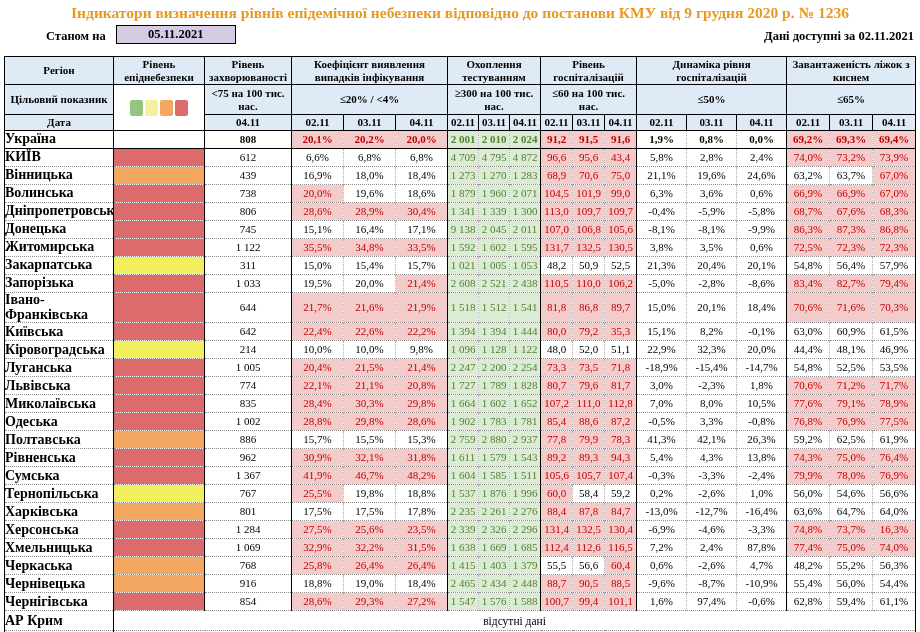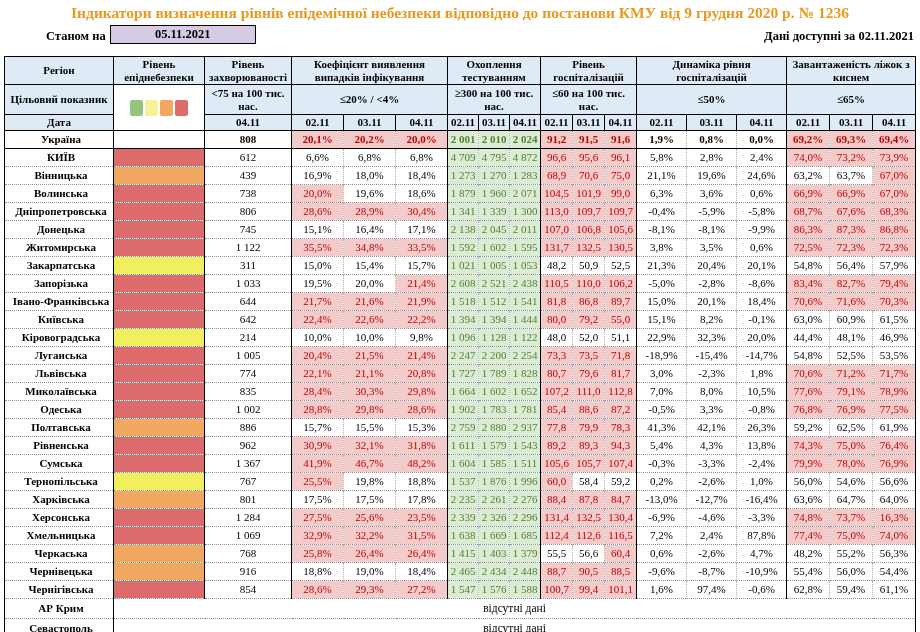--- a/index.html
+++ b/index.html
@@ -1,31 +1,31 @@
 <!DOCTYPE html>
 <html><head>
 <meta charset="utf-8">
 <style>
   html,body{margin:0;padding:0;background:#fff;}
   .wrap{width:920px;height:632px;box-sizing:border-box;font-family:"Liberation Serif","DejaVu Serif",serif;color:#000;overflow:hidden;}
   .title{ text-align:center;font-weight:bold;font-size:15.5px;color:#E8991F;padding:4px 0 3px 0;}
   .meta{display:flex;align-items:flex-end;margin:0 6px 2px 6px;font-size:12.5px;font-weight:bold;}
   .meta .asof-label{margin-left:40px;}
-  .date-box{background:#D5CCE3;border:1px solid #000;width:118px;text-align:center;margin-left:4px;padding:1px 13px;}
+  .date-box{background:#D5CCE3;border:1px solid #000;width:118px;text-align:center;margin-left:10px;padding:1px 0;}
   .meta .spacer{flex:1;}
   table{border-collapse:collapse;margin:12px 4px;width:912px;table-layout:fixed;border:1.5px solid #000;}
   th,td{padding:0 2px;text-align:center;vertical-align:middle;overflow:hidden;}
   thead th{border:1px solid #000;background:#DEEAF6;font-size:11px;font-weight:bold;line-height:1.15;}
   thead tr.r1 th{height:27px;}
   thead tr.r2 th{height:29px;}
   thead tr.r3 th{height:15px;}
   thead th.legend-cell{background:#fff;}
   .swatch{display:inline-block;width:13px;height:16px;border-radius:2px;margin:0 1px;vertical-align:middle;}
   tbody td{font-size:11px;height:17px;border-top:1px dotted #8f8f8f;border-left:1px dotted #b0b0b0;line-height:1.05;}
-  tbody td.region{text-align:center;font-weight:bold;padding-left:6px;border-left:none;font-size:11px;}
+  tbody td.region{text-align:left;font-weight:bold;padding-left:0;border-left:none;font-size:14px;}
   tbody td.danger{border-left:1px solid #000;border-right:1px solid #000;}
   .sol-l{border-left:1px solid #000 !important;}
   tbody tr.b td{font-weight:bold;border-top:1px solid #000;border-bottom:1px solid #000;}
   .danger.red{background:#DD6B6B;} .danger.orange{background:#F3A862;}
   .danger.yellow{background:#F2EF5E;} .danger.none{background:#fff;}
   td.fr{background:#F3CBCA;color:#C00000;}
   td.fg{background:#DCEBD4;color:#538135;}
   td.nodata{font-size:11.5px;height:19px;}
   tbody tr.nd td{height:19px;}
 </style>
@@ -132,21 +132,21 @@
           <td class="danger red"></td>
           <td class="sol-l">612</td>
           <td class="sol-l ">6,6%</td>
           <td>6,8%</td>
           <td>6,8%</td>
           <td class="sol-l fg">4 709</td>
           <td class="fg">4 795</td>
           <td class="fg">4 872</td>
           <td class="sol-l fr">96,6</td>
           <td class="fr">95,6</td>
-          <td class="fr">96,1</td>
+          <td class="fr">43,4</td>
           <td class="sol-l ">5,8%</td>
           <td>2,8%</td>
           <td>2,4%</td>
           <td class="sol-l fr">74,0%</td>
           <td class="fr">73,2%</td>
           <td class="fr">73,9%</td>
         </tr>
         <tr>
           <td class="region">Вінницька</td>
           <td class="danger orange"></td>
@@ -207,21 +207,21 @@
           <td class="fr">67,6%</td>
           <td class="fr">68,3%</td>
         </tr>
         <tr>
           <td class="region">Донецька</td>
           <td class="danger red"></td>
           <td class="sol-l">745</td>
           <td class="sol-l ">15,1%</td>
           <td>16,4%</td>
           <td>17,1%</td>
-          <td class="sol-l fg">2 138</td>
+          <td class="sol-l fg">9 138</td>
           <td class="fg">2 045</td>
           <td class="fg">2 011</td>
           <td class="sol-l fr">107,0</td>
           <td class="fr">106,8</td>
           <td class="fr">105,6</td>
           <td class="sol-l ">-8,1%</td>
           <td>-8,1%</td>
           <td>-9,9%</td>
           <td class="sol-l fr">86,3%</td>
           <td class="fr">87,3%</td>
@@ -312,21 +312,21 @@
           <td class="danger red"></td>
           <td class="sol-l">642</td>
           <td class="sol-l fr">22,4%</td>
           <td class="fr">22,6%</td>
           <td class="fr">22,2%</td>
           <td class="sol-l fg">1 394</td>
           <td class="fg">1 394</td>
           <td class="fg">1 444</td>
           <td class="sol-l fr">80,0</td>
           <td class="fr">79,2</td>
-          <td class="fr">55,0</td>
+          <td class="fr">35,3</td>
           <td class="sol-l ">15,1%</td>
           <td>8,2%</td>
           <td>-0,1%</td>
           <td class="sol-l ">63,0%</td>
           <td>60,9%</td>
           <td>61,5%</td>
         </tr>
         <tr>
           <td class="region">Кіровоградська</td>
           <td class="danger yellow"></td>

